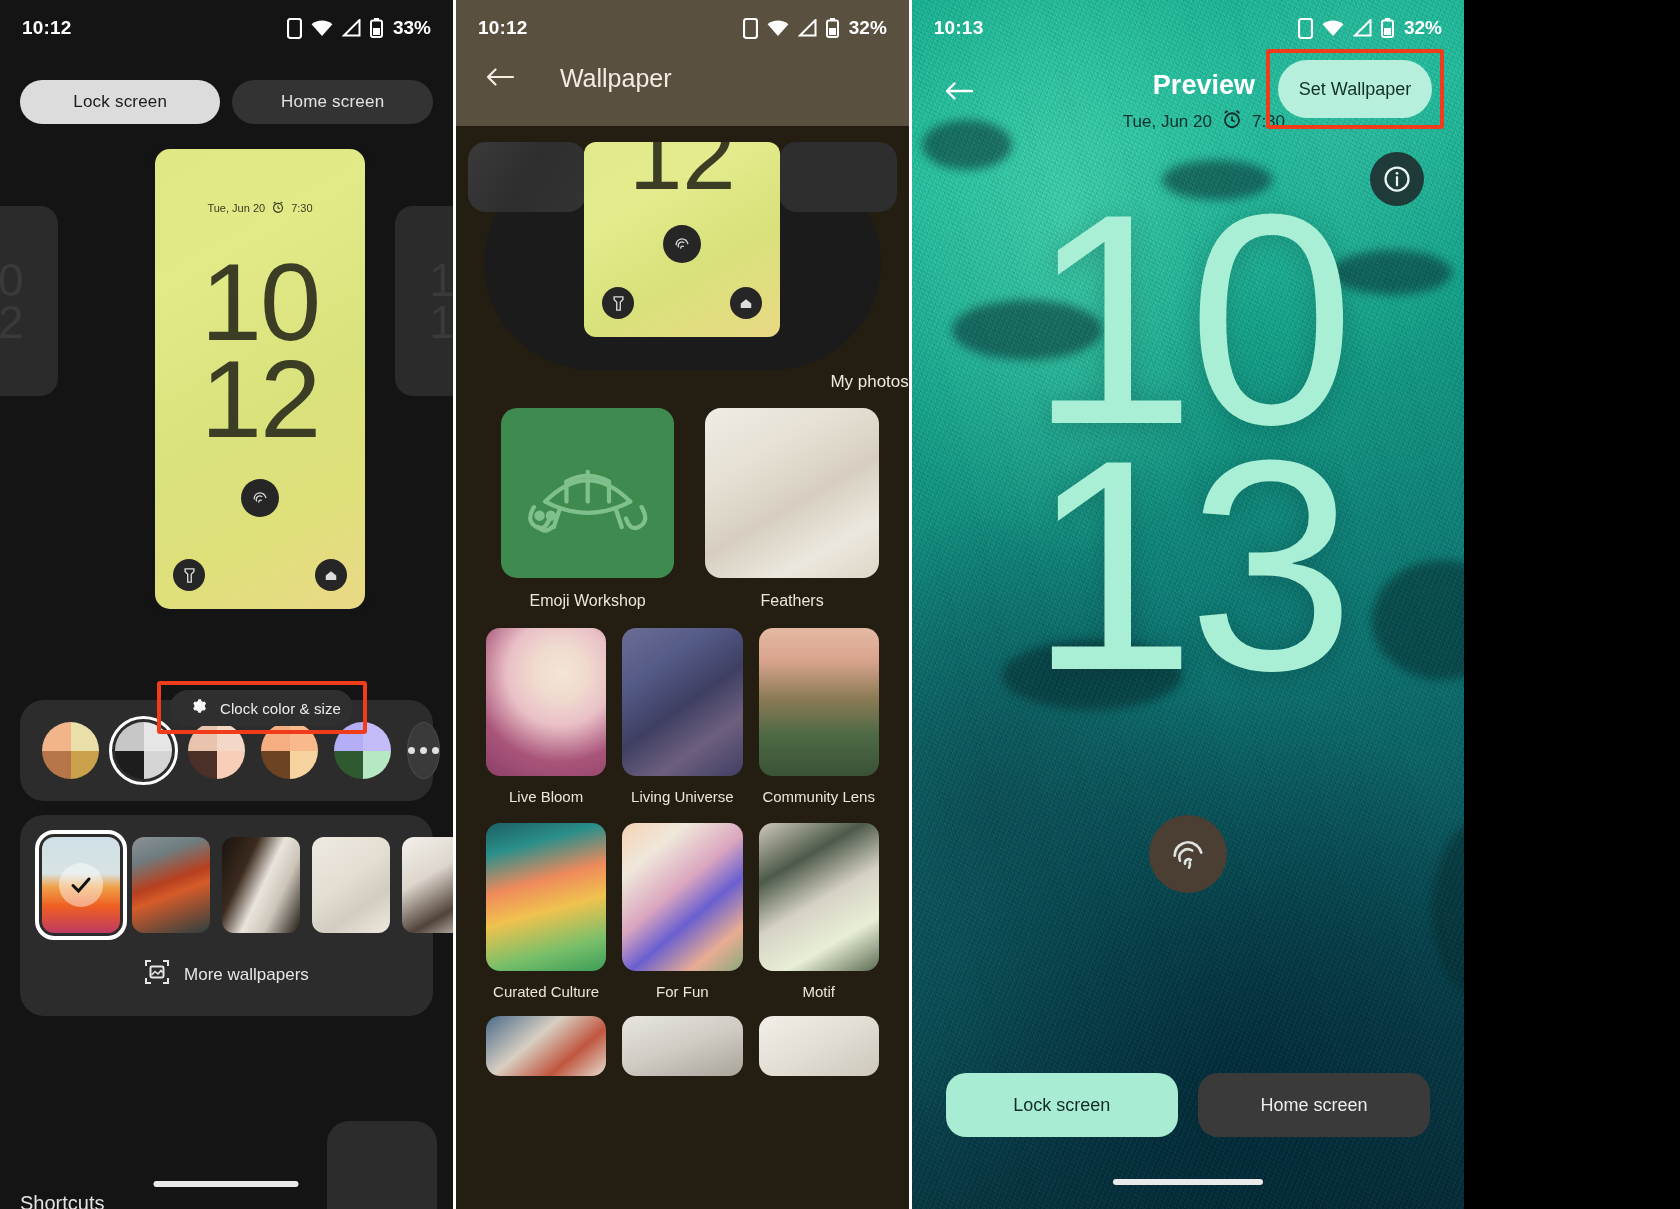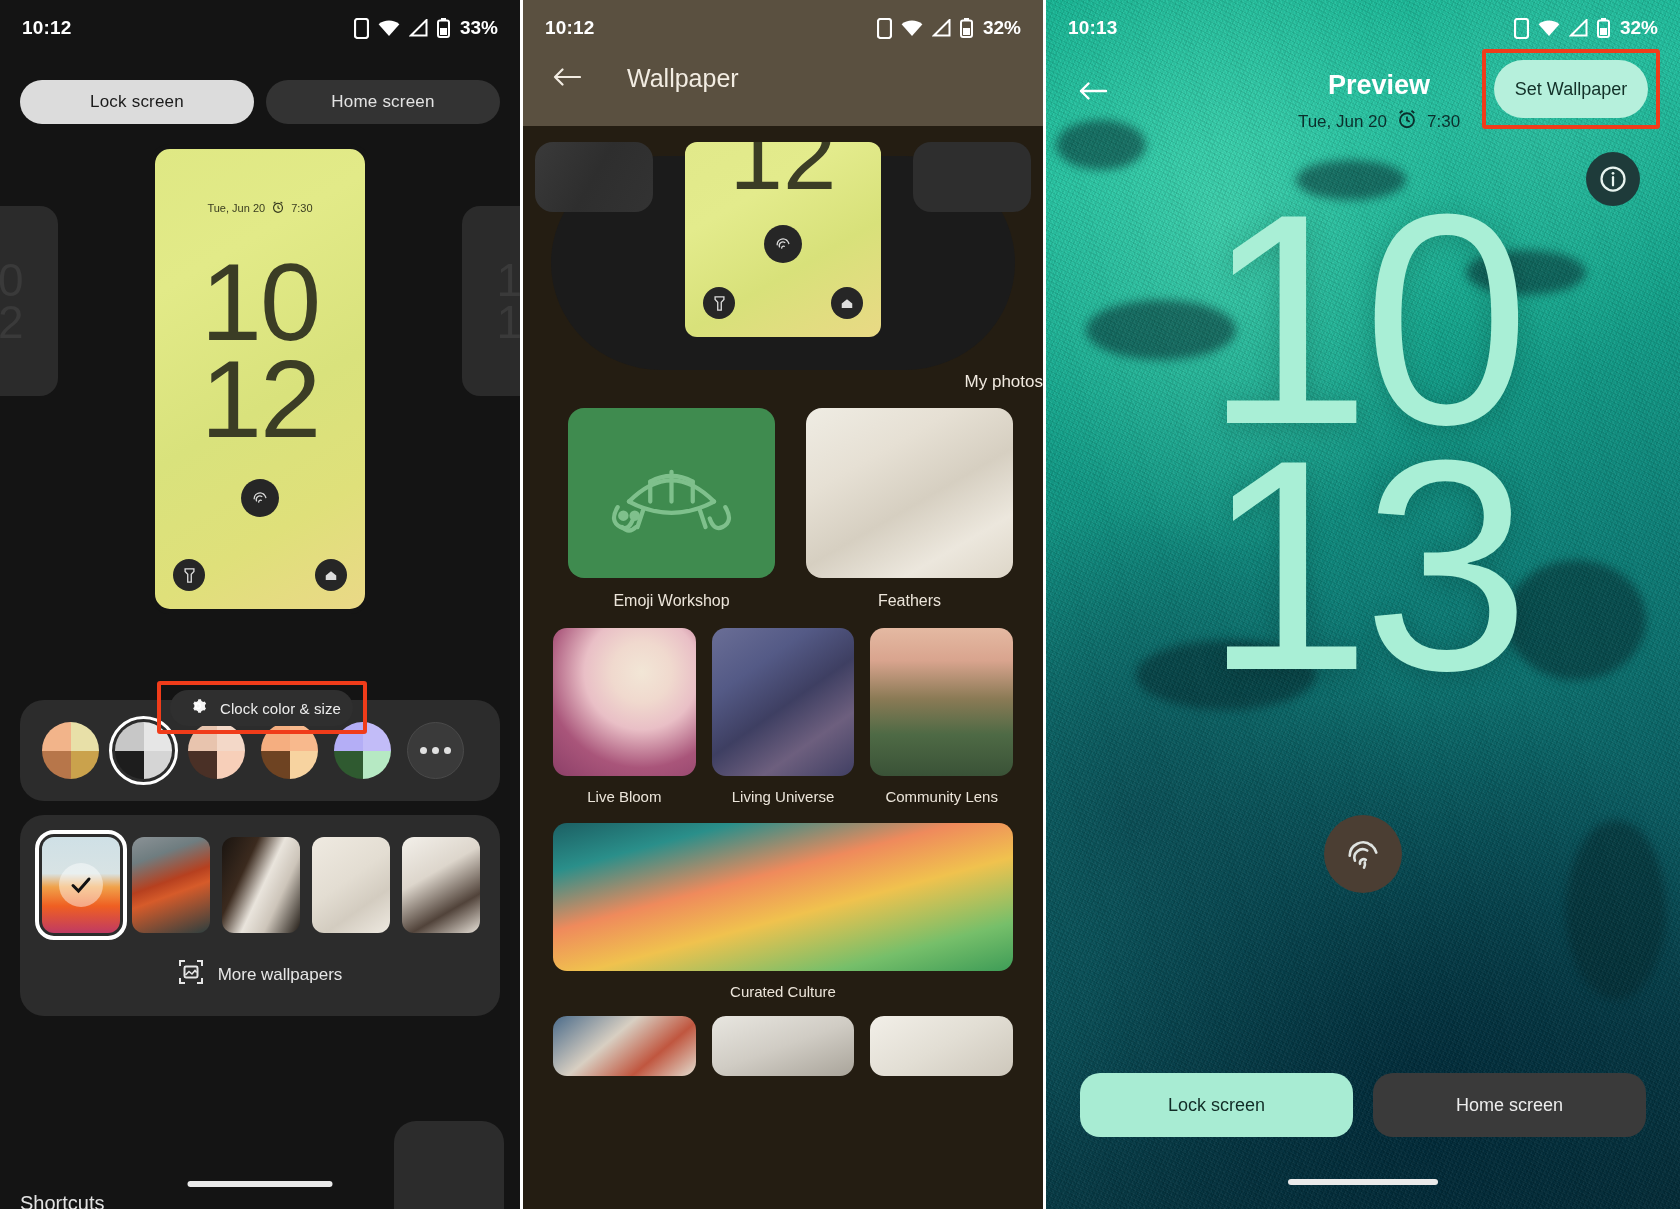--- a/index.html
+++ b/index.html
@@ -2,21 +2,21 @@
 <html><head>
 <meta charset="utf-8">
 <style>
   * { box-sizing: border-box; margin: 0; padding: 0; }
   html, body {
     width: 1680px; height: 1209px;
     background: #000;
     font-family: "Liberation Sans", sans-serif;
     overflow: hidden;
   }
-  .stage { position: relative; width: 1680px; height: 1209px; display: flex; }
+  .stage { position: relative; width: 1464px; height: 1209px; display: flex; }
 
   
   .panel { position: relative; height: 1209px; overflow: hidden; }
   .p1 { width: 520px; background: #141414; }
   .gapline { width: 3px; height: 1209px; background: #ffffff; flex: 0 0 3px; }
   .p2 { width: 520px; background: #241d12; }
   .p3 { width: 634px; background: #737373; }
 
   
   .statusbar {
@@ -503,20 +503,28 @@
           <div class="tile" style="background:linear-gradient(180deg,#e4b9a2 0%,#d9a48e 22%,#8a7a55 48%,#4e6a45 72%,#3a5237 100%)"></div>
           <div class="nm">Community Lens</div>
         </div>
       </div>
 
       <div class="grid3">
         <div class="cat3">
           <div class="tile" style="background:linear-gradient(165deg,#1c5f63 0%,#2a8f8a 18%,#ef8a5c 40%,#f0c24e 58%,#76bf6a 82%,#3e9c57 100%)"></div>
           <div class="nm">Curated Culture</div>
         </div>
+        <div class="cat3">
+          <div class="tile" style="background:linear-gradient(140deg,#f5d3b6 0%,#efe7da 22%,#dba6bf 45%,#6a5fd0 62%,#e8ad93 82%,#8aa87e 100%)"></div>
+          <div class="nm">For Fun</div>
+        </div>
+        <div class="cat3">
+          <div class="tile" style="background:linear-gradient(150deg,#cfc9bd 0%,#4d5a49 28%,#d6d2c6 52%,#e8efd6 75%,#5b6b52 100%)"></div>
+          <div class="nm">Motif</div>
+        </div>
       </div>
 
       <div class="grid3" style="margin-top:16px">
         <div class="cat3">
           <div class="tile" style="height:60px;background:linear-gradient(140deg,#4a6b8a 0%,#d8cfc2 40%,#c0563f 70%,#e3ddd0 100%)"></div>
         </div>
         <div class="cat3">
           <div class="tile" style="height:60px;background:linear-gradient(160deg,#e8e6e0 0%,#d0ccc4 50%,#a9a49a 100%)"></div>
         </div>
         <div class="cat3">

